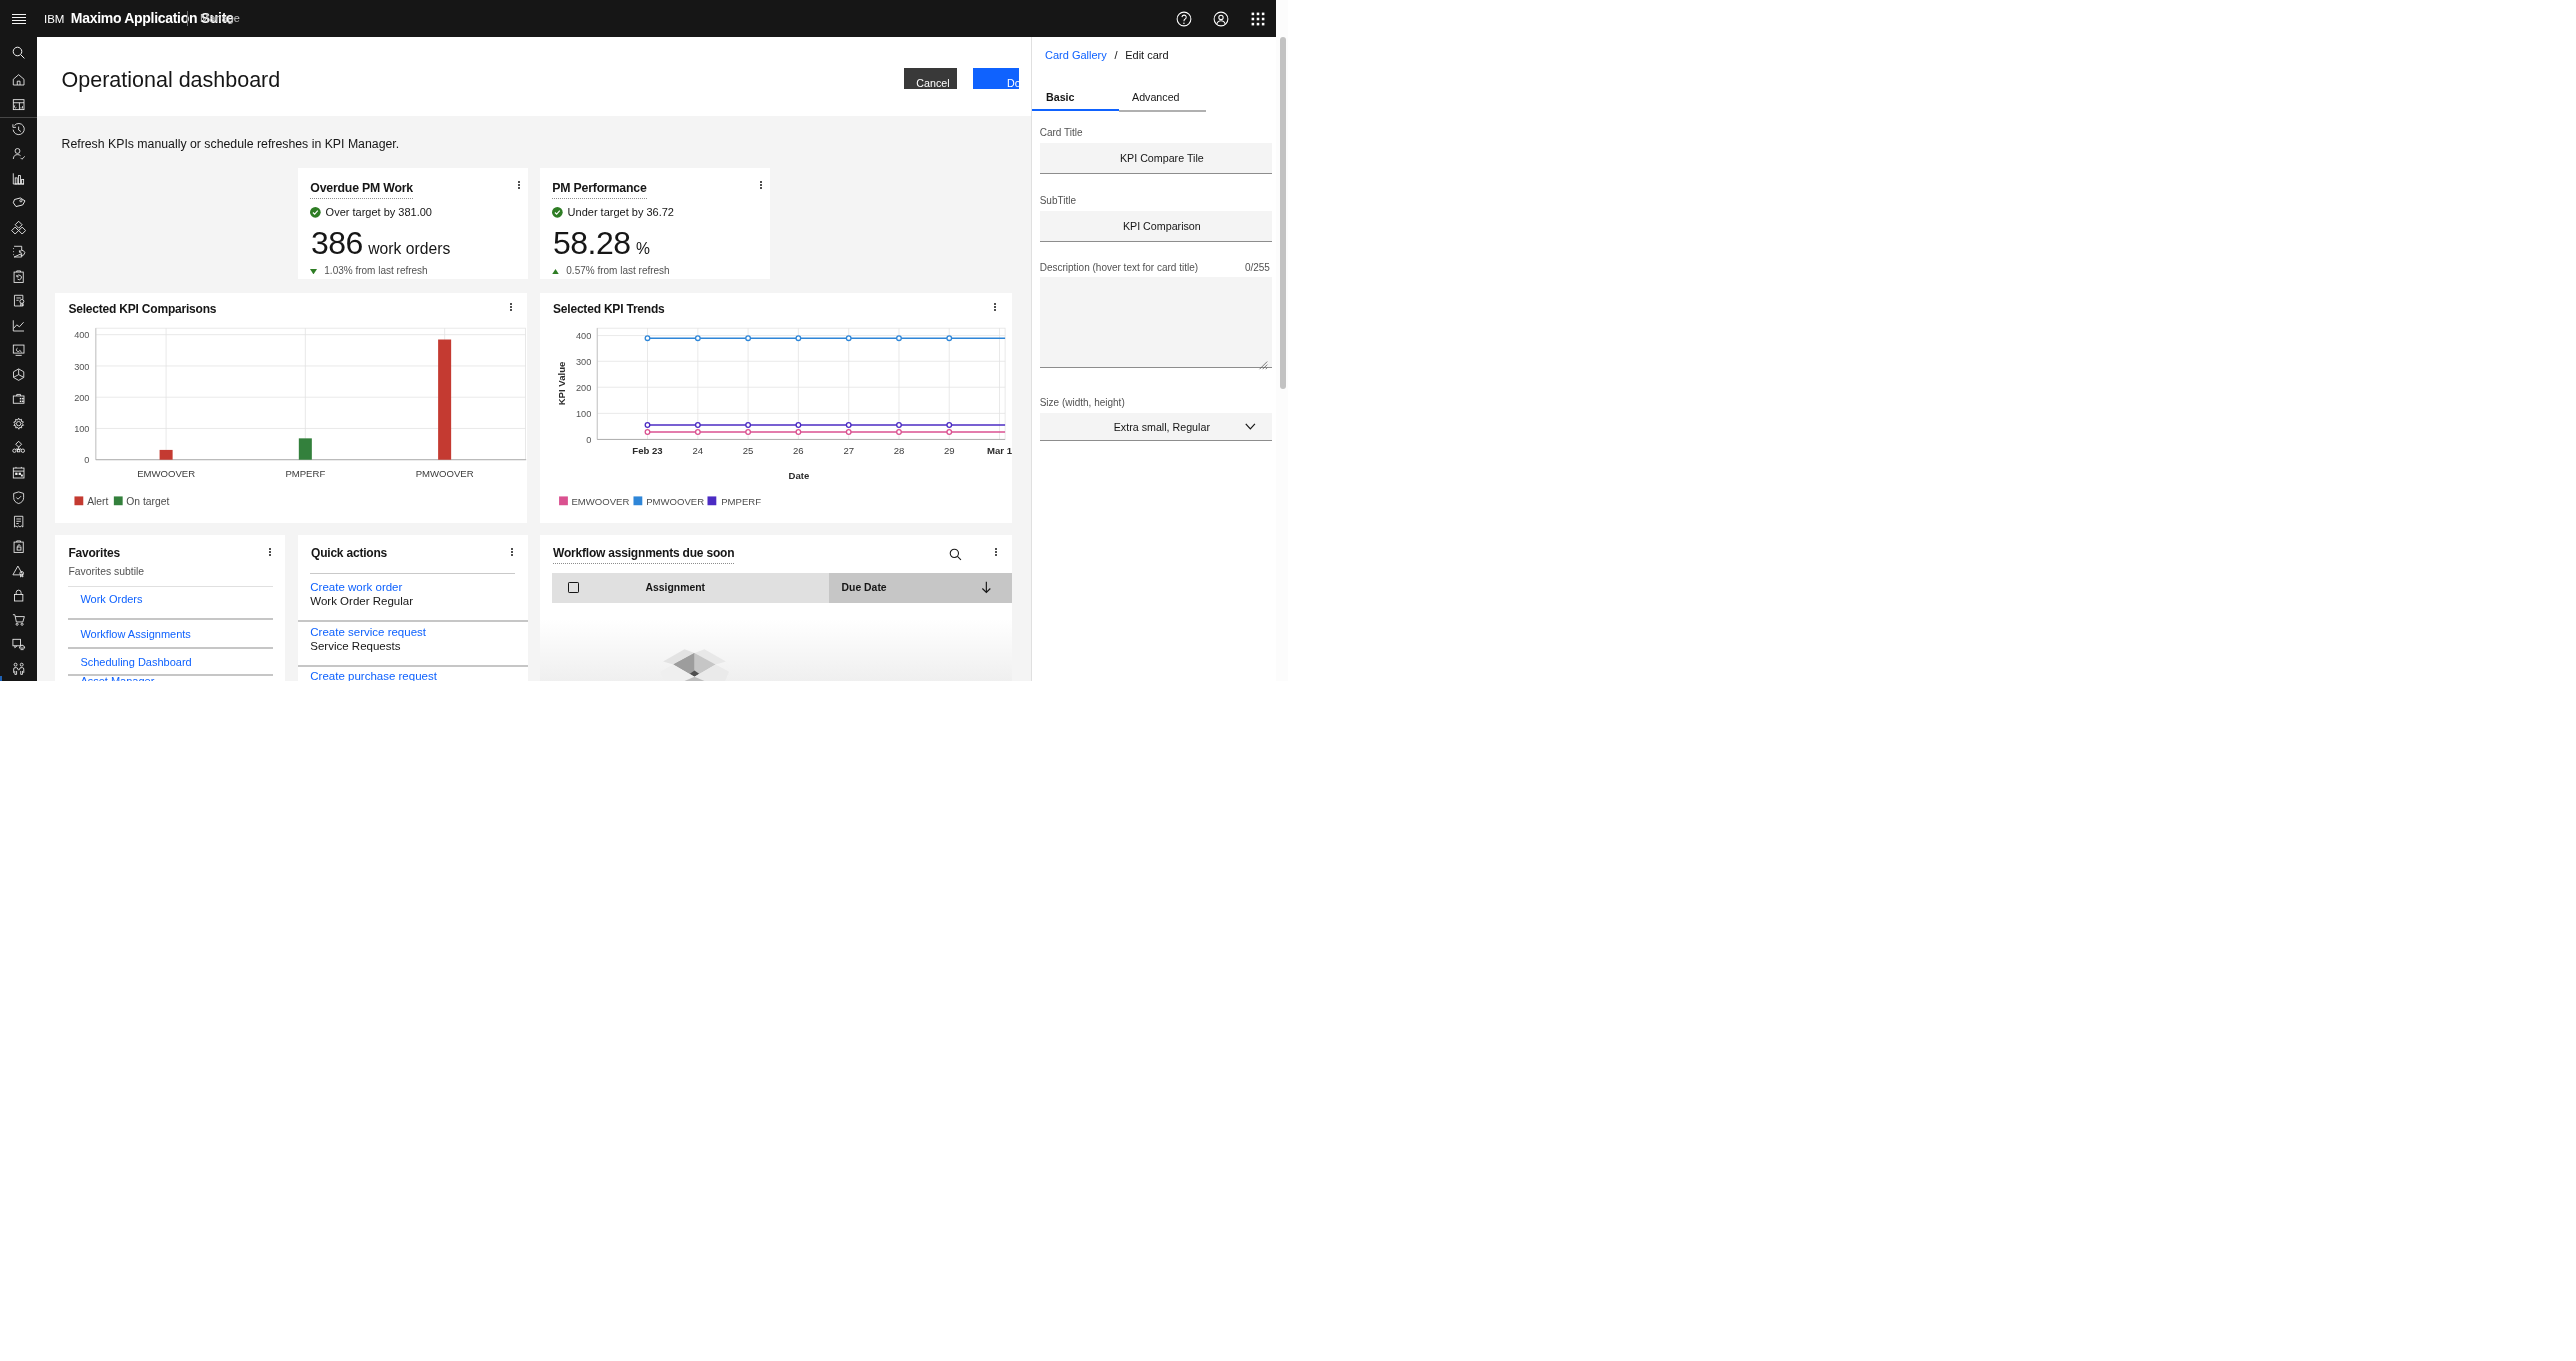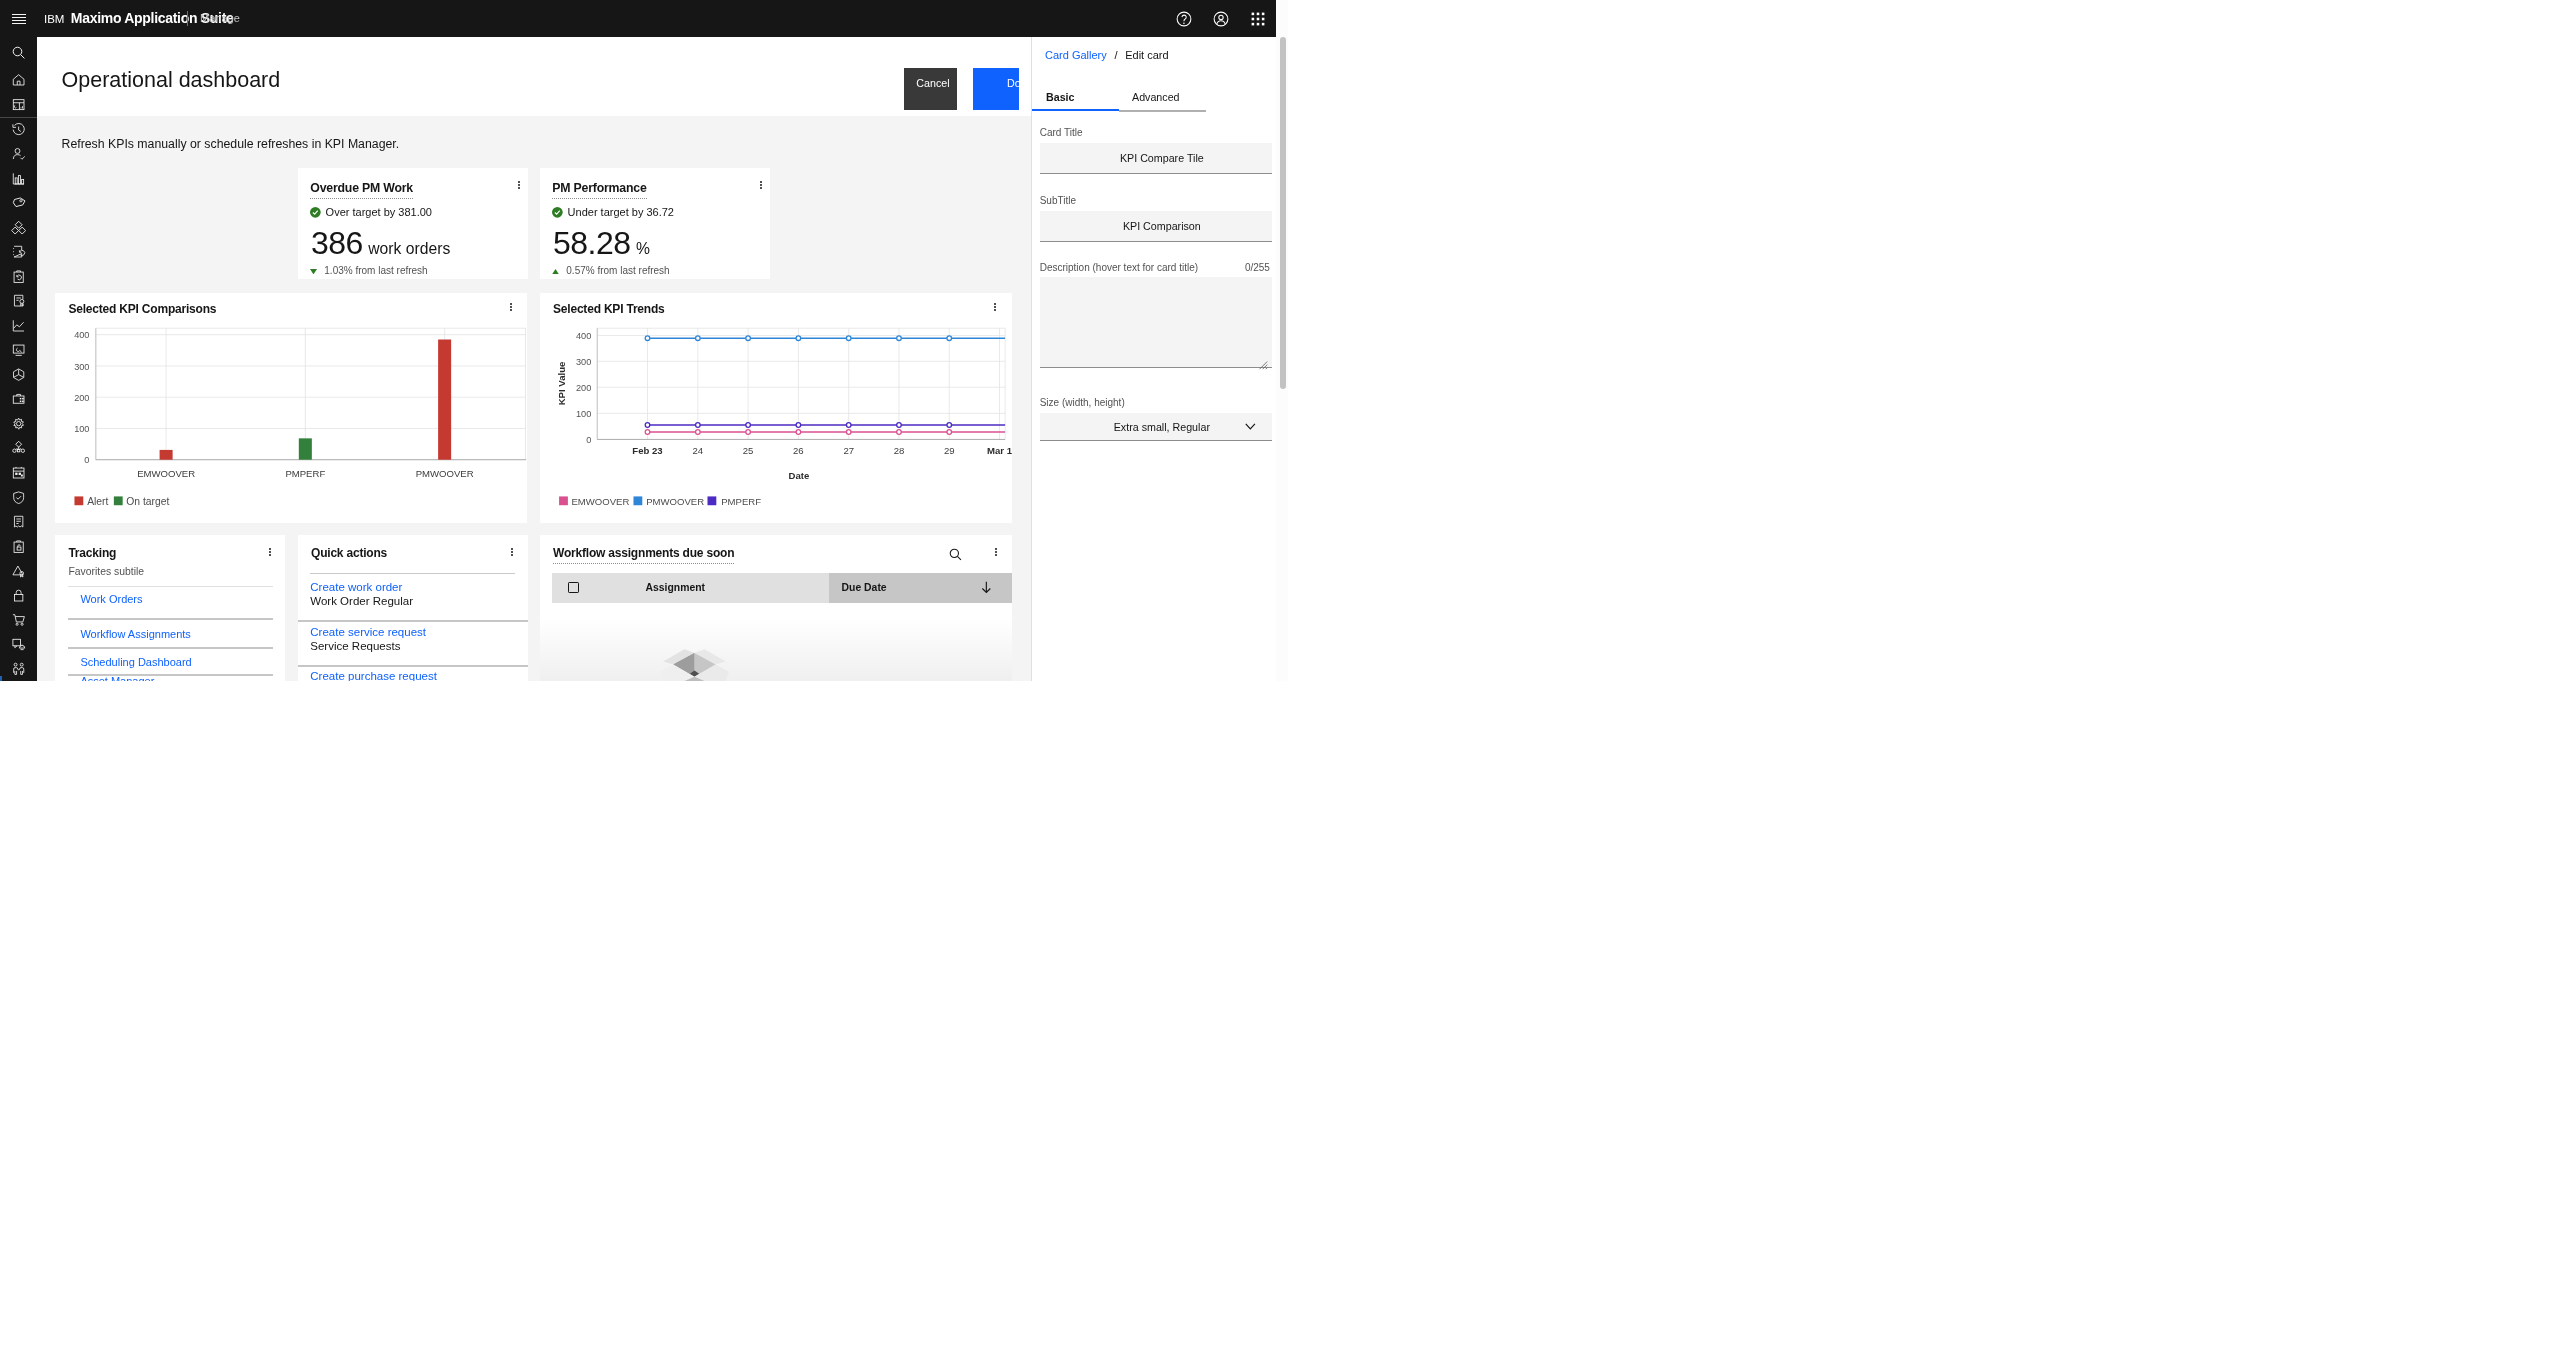--- a/index.html
+++ b/index.html
@@ -18,21 +18,21 @@
 
 
 #rail { position:absolute; left:0; top:37px; width:37px; height:644px; background:#161616; z-index:25; }
 #rail svg { position:absolute; left:10.7px; stroke:#f4f4f4; fill:none; stroke-width:1.1; }
 #rail .raildiv { position:absolute; left:0; top:80px; width:37px; height:0.8px; background:#474747; }
 
 
 #main { position:absolute; left:37px; top:37px; width:994px; height:644px; background:#f4f4f4; }
 #titlebar { position:absolute; left:0; top:0; width:994px; height:79px; background:#fff; }
 #titlebar h1 { position:absolute; left:24.5px; top:33px; font-size:21.5px; font-weight:400; color:#161616; line-height:21.5px; }
-.btn { position:absolute; top:31px; height:42px; font-size:10.7px; color:#fff; padding:0 12.3px; line-height:31px; }
+.btn { position:absolute; top:31px; height:21px; font-size:10.7px; color:#fff; padding:0 12.3px; line-height:31px; }
 #btnCancel { left:867px; width:53px; background:#393939; }
 #btnDone { left:936px; width:46px; background:#0f62fe;padding-left:34px; }
 #subtitle { position:absolute; left:24.5px; top:100px; font-size:12.3px; color:#161616; }
 
 .card { position:absolute; background:#fff; }
 .kebab { position:absolute; width:3.1px; }
 .kebab i { display:block; width:2px; height:2px; border-radius:50%; background:#161616; margin:0 auto 1.2px; }
 
 
 .kpi { top:131px; width:230px; height:111px; }
@@ -443,21 +443,21 @@
       <text x="33" y="118" font-size="12.5" font-weight="bold" fill="#2c2c2c" text-anchor="middle" font-family="Liberation Sans" transform="rotate(-90 33 118)">KPI Value</text>
       <rect x="24.9" y="265.4" width="11.5" height="11.5" fill="#da5190"></rect>
       <text x="41" y="276" font-size="12.5" fill="#4c4c4c" font-family="Liberation Sans">EMWOOVER</text>
       <rect x="122" y="265.4" width="11.5" height="11.5" fill="#2e86d8"></rect>
       <text x="138.6" y="276" font-size="12.5" fill="#4c4c4c" font-family="Liberation Sans">PMWOOVER</text>
       <rect x="218.6" y="265.4" width="11.5" height="11.5" fill="#4b2bc3"></rect>
       <text x="236.5" y="276" font-size="12.5" fill="#4c4c4c" font-family="Liberation Sans">PMPERF</text>
     </svg>
   </div>
   <div class="card bot" id="favcard">
-    <div class="ct">Tracking</div>
+    <div class="ct">Favorites</div>
     <div class="kebab">
         <i></i>
         <i></i>
         <i></i>
       </div>
     <div class="subt">Favorites subtile</div>
     <div class="favline" style="top:51px;height:0.8px;background:#e0e0e0"></div>
     <div class="favrow" style="top:58px">Work Orders</div>
     <div class="favline" style="top:83px"></div>
     <div class="favrow" style="top:93px">Workflow Assignments</div>

